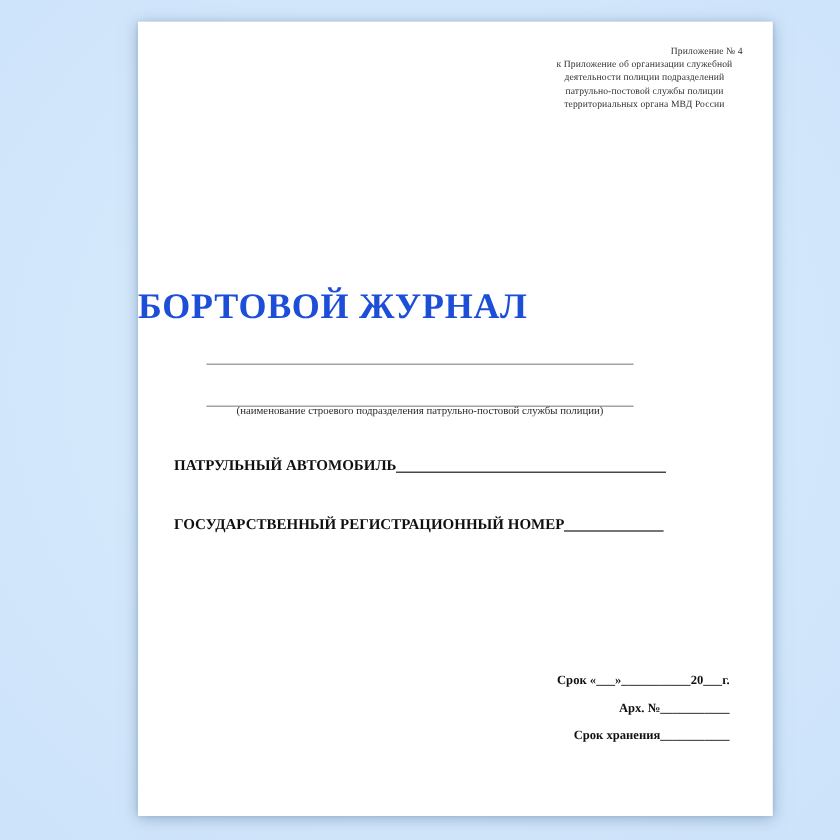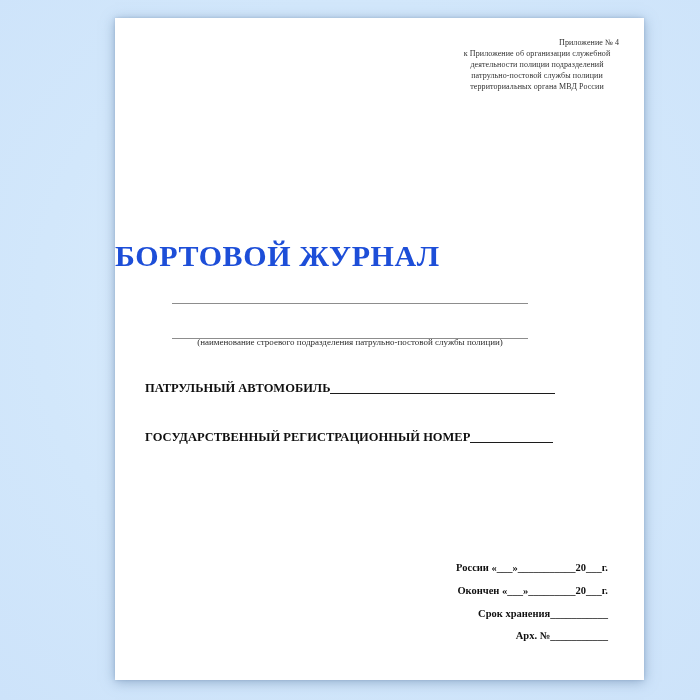--- a/index.html
+++ b/index.html
@@ -130,20 +130,19 @@
       <span>ГОСУДАРСТВЕННЫЙ РЕГИСТРАЦИОННЫЙ НОМЕР</span>
       <span class="rule"></span>
     </div>
 
     <div class="field-row vehicle">
       <span>ПАТРУЛЬНЫЙ АВТОМОБИЛЬ</span>
       <span class="rule"></span>
     </div>
 
     <div class="footer-block">
-      <div class="footer-row">России «___»___________20___г.</div>
-      <div class="footer-row">Окончен «___»_________20___г.</div>
+      <div class="footer-row">Срок «___»___________20___г.</div>
+      <div class="footer-row">Арх. №___________</div>
       <div class="footer-row">Срок хранения___________</div>
-      <div class="footer-row">Арх. №___________</div>
     </div>
 
   </div>
 </div>
 
 </body></html>

